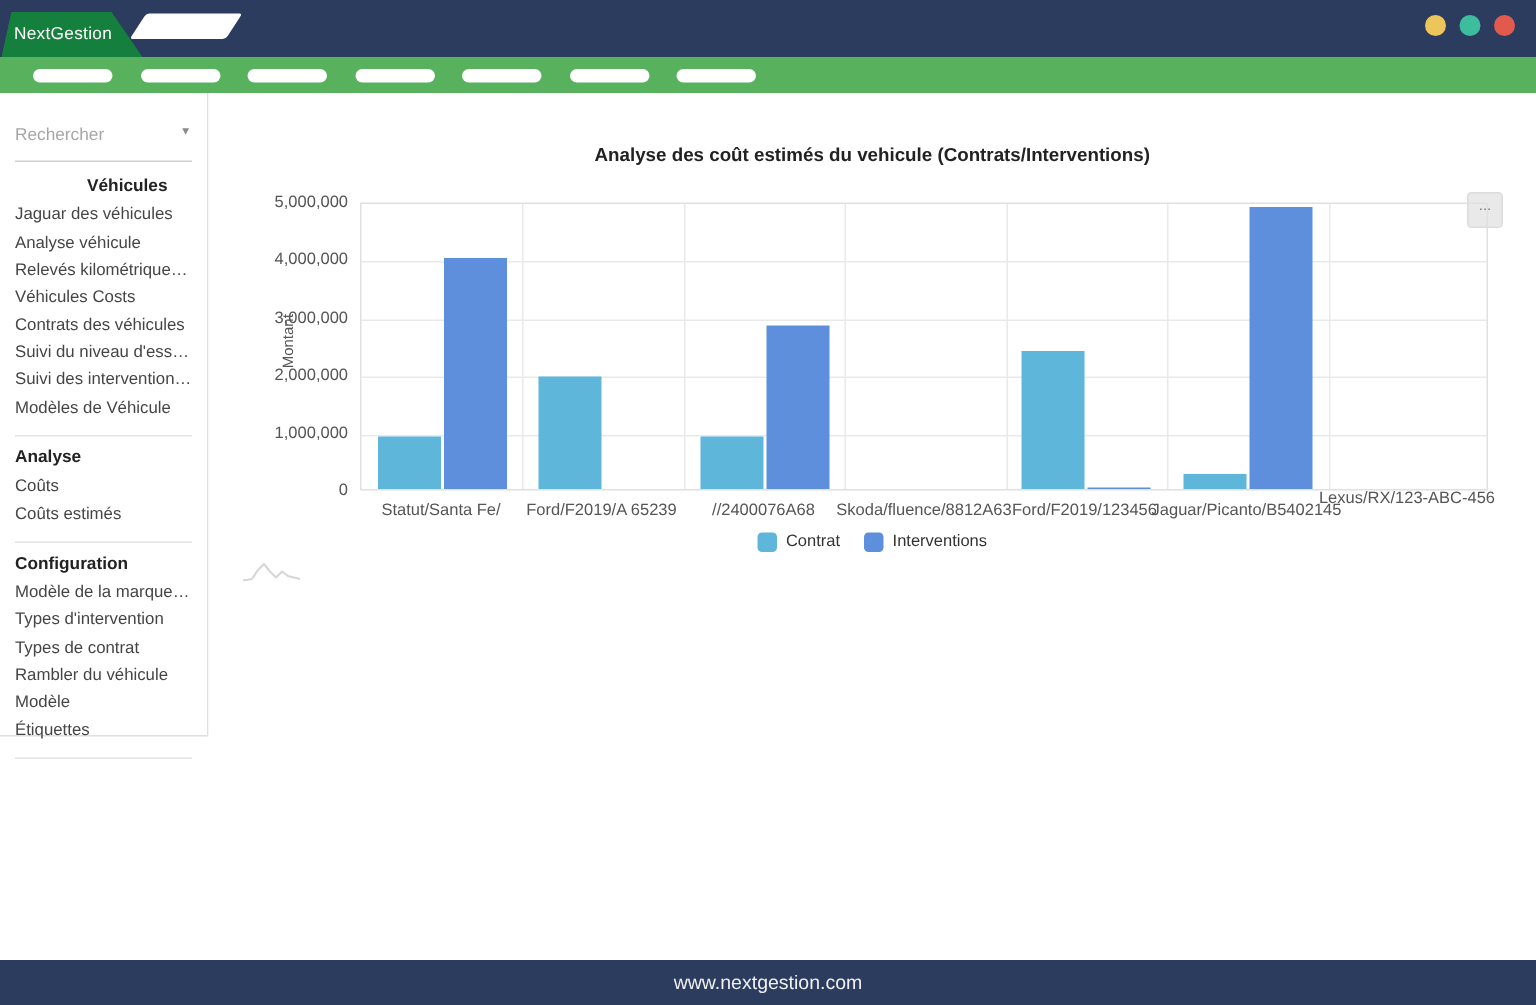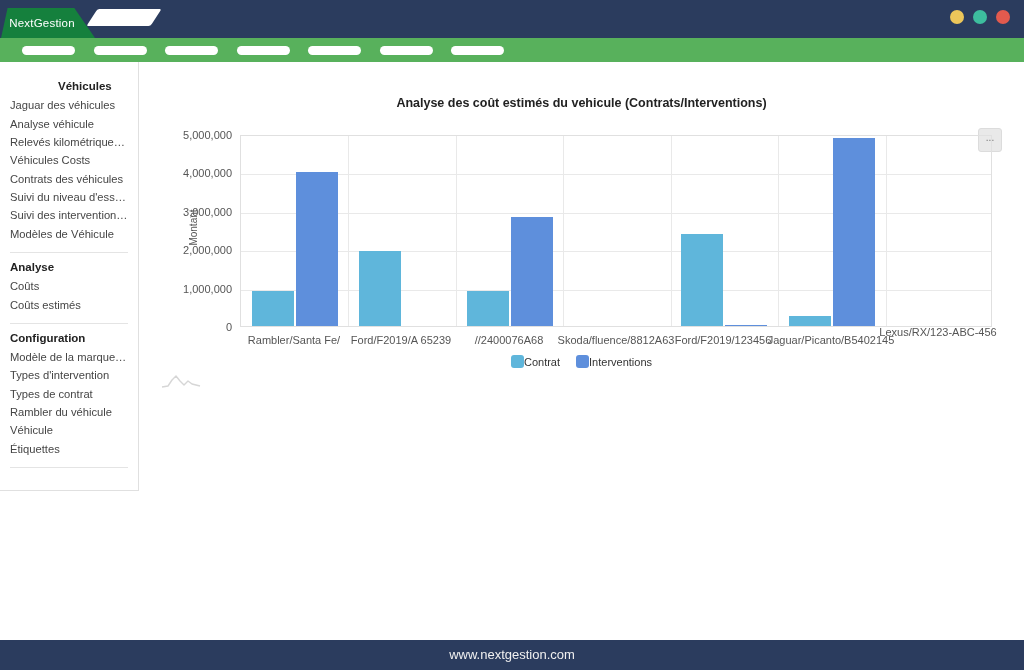--- a/index.html
+++ b/index.html
@@ -48,21 +48,21 @@
     border:1px solid #e0e0e0; }
   .gridline-h { position:absolute; left:0; width:100%; height:1px; background:#e9e9e9; }
   .gridline-v { position:absolute; top:0; height:100%; width:1px; background:#e9e9e9; }
   .bar { position:absolute; bottom:0; width:42px; }
   .ytick { position:absolute; width:80px; text-align:right; font-size:11px; color:#555; }
   .ylabel { position:absolute; left:24px; top:160px; width:60px; text-align:center;
     font-size:10px; color:#555; transform:rotate(-90deg); transform-origin:center; }
   .xtick { position:absolute; width:170px; text-align:center; font-size:11px; color:#555; white-space:nowrap; }
   .legend { position:absolute; left:0; top:293px; width:885px; display:flex; justify-content:center;
     gap:16px; align-items:center; }
-  .legend-item { display:flex; align-items:center; }
+  .legend-item { display:flex; gap:6px; }
   .legend-swatch { width:13px; height:13px; border-radius:3px; }
   .legend-label { font-size:11px; color:#333; }
   .spark-icon { position:absolute; left:22px; top:309px; }
 
   
   .footer { position:absolute; left:0; bottom:0; width:1024px; height:30px; background:#2b3c5e;
     color:#f0f0f0; font-size:13px; text-align:center; line-height:30px; }
 </style>
 </head>
 <body>
@@ -85,20 +85,24 @@
       <div class="pill"></div>
       <div class="pill"></div>
       <div class="pill"></div>
       <div class="pill"></div>
       <div class="pill"></div>
       <div class="pill"></div>
       <div class="pill"></div>
     </div>
 
   <div class="sidebar">
+    <div class="search-row">
+      <input class="search-input" type="text" placeholder="Rechercher" style="">
+      <span class="search-caret">▾</span>
+    </div>
     <div>
         <div class="section">
           <div class="section-title">Véhicules</div>
           <div class="side-item">Jaguar des véhicules</div>
           <div class="side-item">Analyse véhicule</div>
           <div class="side-item">Relevés kilométrique des ...</div>
           <div class="side-item">Véhicules Costs</div>
           <div class="side-item">Contrats des véhicules</div>
           <div class="side-item">Suivi du niveau d'essence</div>
           <div class="side-item">Suivi des interventions su...</div>
@@ -110,21 +114,21 @@
           <div class="side-item">Coûts</div>
           <div class="side-item">Coûts estimés</div>
         </div>
         <div class="side-divider"></div>
         <div class="section">
           <div class="section-title">Configuration</div>
           <div class="side-item">Modèle de la marque du v...</div>
           <div class="side-item">Types d'intervention</div>
           <div class="side-item">Types de contrat</div>
           <div class="side-item">Rambler du véhicule</div>
-          <div class="side-item">Véhicule</div>
+          <div class="side-item">Modèle</div>
           <div class="side-item">Étiquettes</div>
         </div>
         <div class="side-divider"></div>
       </div>
   </div>
 
   <div class="main">
     <div class="chart-title">Analyse des coût estimés du vehicule (Contrats/Interventions)</div>
     <div class="chart-menu-btn">...</div>
     <div class="ylabel">Montant</div>
@@ -151,21 +155,21 @@
       </div>
     <div>
         <div class="ytick" style="left: 13px; top: 259px;">0</div>
         <div class="ytick" style="left: 13px; top: 220.6px;">1,000,000</div>
         <div class="ytick" style="left: 13px; top: 182.2px;">2,000,000</div>
         <div class="ytick" style="left: 13px; top: 143.8px;">3,000,000</div>
         <div class="ytick" style="left: 13px; top: 105.4px;">4,000,000</div>
         <div class="ytick" style="left: 13px; top: 67px;">5,000,000</div>
       </div>
     <div>
-        <div class="xtick" style="left: 70px; top: 272px;">Rambler/Santa Fe/</div>
+        <div class="xtick" style="left: 70px; top: 272px;">Statut/Santa Fe/</div>
         <div class="xtick" style="left: 177px; top: 272px;">Ford/F2019/A 65239</div>
         <div class="xtick" style="left: 285px; top: 272px;">//2400076A68</div>
         <div class="xtick" style="left: 392px; top: 272px;">Skoda/fluence/8812A63</div>
         <div class="xtick" style="left: 499px; top: 272px;">Ford/F2019/123456</div>
         <div class="xtick" style="left: 607px; top: 272px;">Jaguar/Picanto/B5402145</div>
         <div class="xtick" style="left: 714px; top: 264px;">Lexus/RX/123-ABC-456</div>
       </div>
     <div class="legend">
         <div class="legend-item">
           <div class="legend-swatch" style="background: rgb(95, 182, 219);"></div>

